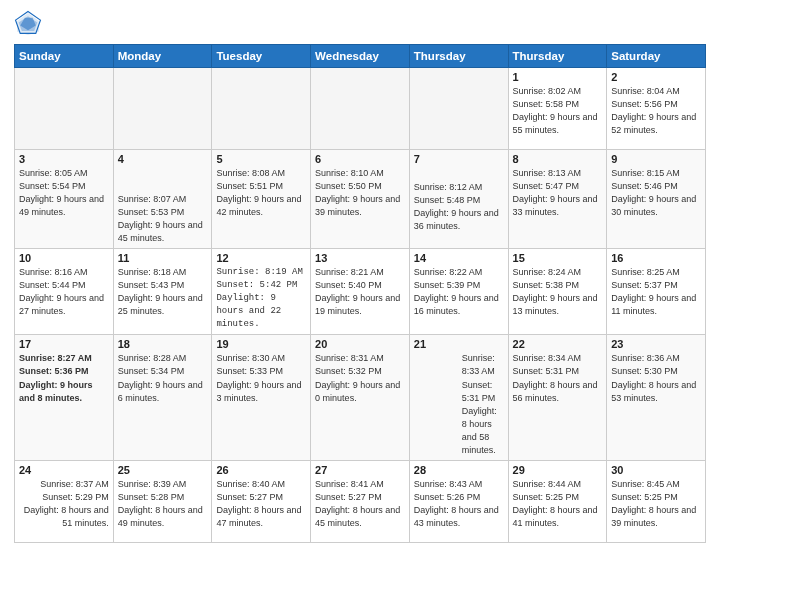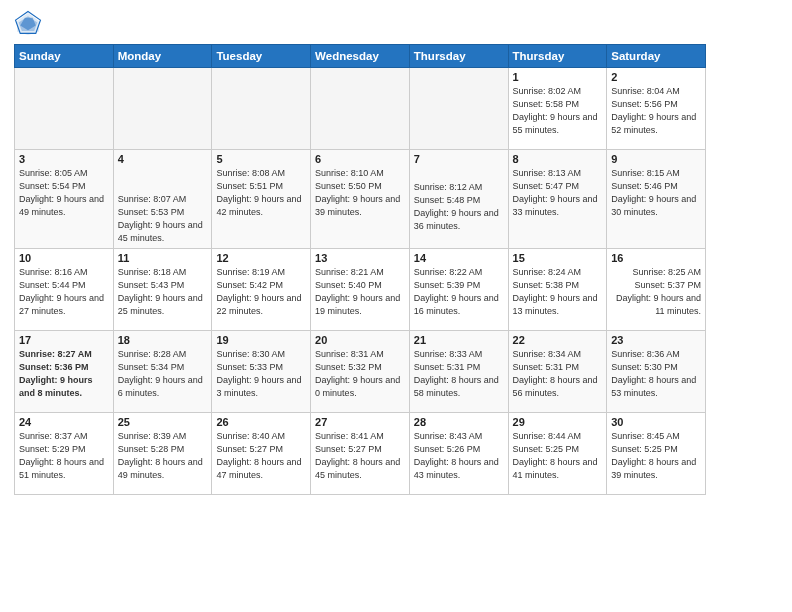--- a/index.html
+++ b/index.html
@@ -205,21 +205,21 @@
 Daylight: 9 hours and 27 minutes.</div>
           </td>
           <td>
             <span class="day-num">11</span>
             <div class="day-info" style="white-space: pre-line;">Sunrise: 8:18 AM
 Sunset: 5:43 PM
 Daylight: 9 hours and 25 minutes.</div>
           </td>
           <td>
             <span class="day-num">12</span>
-            <div class="day-info" style="white-space: pre-line;">Sunrise: 8:19 AM
+            <div class="day-info" style="white-space: pre-line; font-family: Liberation Mono, monospace;">Sunrise: 8:19 AM
 Sunset: 5:42 PM
 Daylight: 9 hours and 22 minutes.</div>
           </td>
           <td>
             <span class="day-num">13</span>
             <div class="day-info" style="white-space: pre-line;">Sunrise: 8:21 AM
 Sunset: 5:40 PM
 Daylight: 9 hours and 19 minutes.</div>
           </td>
           <td>
@@ -229,21 +229,21 @@
 Daylight: 9 hours and 16 minutes.</div>
           </td>
           <td>
             <span class="day-num">15</span>
             <div class="day-info" style="white-space: pre-line;">Sunrise: 8:24 AM
 Sunset: 5:38 PM
 Daylight: 9 hours and 13 minutes.</div>
           </td>
           <td>
             <span class="day-num">16</span>
-            <div class="day-info" style="white-space: pre-line; text-align: right;">Sunrise: 8:25 AM
+            <div class="day-info" style="white-space: pre-line;">Sunrise: 8:25 AM
 Sunset: 5:37 PM
 Daylight: 9 hours and 11 minutes.</div>
           </td>
         </tr>
         <tr>
           <td>
             <span class="day-num">17</span>
             <div class="day-info" style="white-space: pre-line; font-weight: bold;">Sunrise: 8:27 AM
 Sunset: 5:36 PM
 Daylight: 9 hours and 8 minutes.</div>
@@ -261,41 +261,41 @@
 Daylight: 9 hours and 3 minutes.</div>
           </td>
           <td>
             <span class="day-num">20</span>
             <div class="day-info" style="white-space: pre-line;">Sunrise: 8:31 AM
 Sunset: 5:32 PM
 Daylight: 9 hours and 0 minutes.</div>
           </td>
           <td>
             <span class="day-num">21</span>
-            <div class="day-info" style="white-space: pre-line;">Sunrise: 8:33 AM
+            <div class="day-info" style="white-space: pre-line; margin-left: 48px;">Sunrise: 8:33 AM
 Sunset: 5:31 PM
 Daylight: 8 hours and 58 minutes.</div>
           </td>
           <td>
             <span class="day-num">22</span>
             <div class="day-info" style="white-space: pre-line;">Sunrise: 8:34 AM
 Sunset: 5:31 PM
 Daylight: 8 hours and 56 minutes.</div>
           </td>
           <td>
             <span class="day-num">23</span>
             <div class="day-info" style="white-space: pre-line;">Sunrise: 8:36 AM
 Sunset: 5:30 PM
 Daylight: 8 hours and 53 minutes.</div>
           </td>
         </tr>
         <tr>
           <td>
             <span class="day-num">24</span>
-            <div class="day-info" style="white-space: pre-line;">Sunrise: 8:37 AM
+            <div class="day-info" style="white-space: pre-line; text-align: right;">Sunrise: 8:37 AM
 Sunset: 5:29 PM
 Daylight: 8 hours and 51 minutes.</div>
           </td>
           <td>
             <span class="day-num">25</span>
             <div class="day-info" style="white-space: pre-line;">Sunrise: 8:39 AM
 Sunset: 5:28 PM
 Daylight: 8 hours and 49 minutes.</div>
           </td>
           <td>

